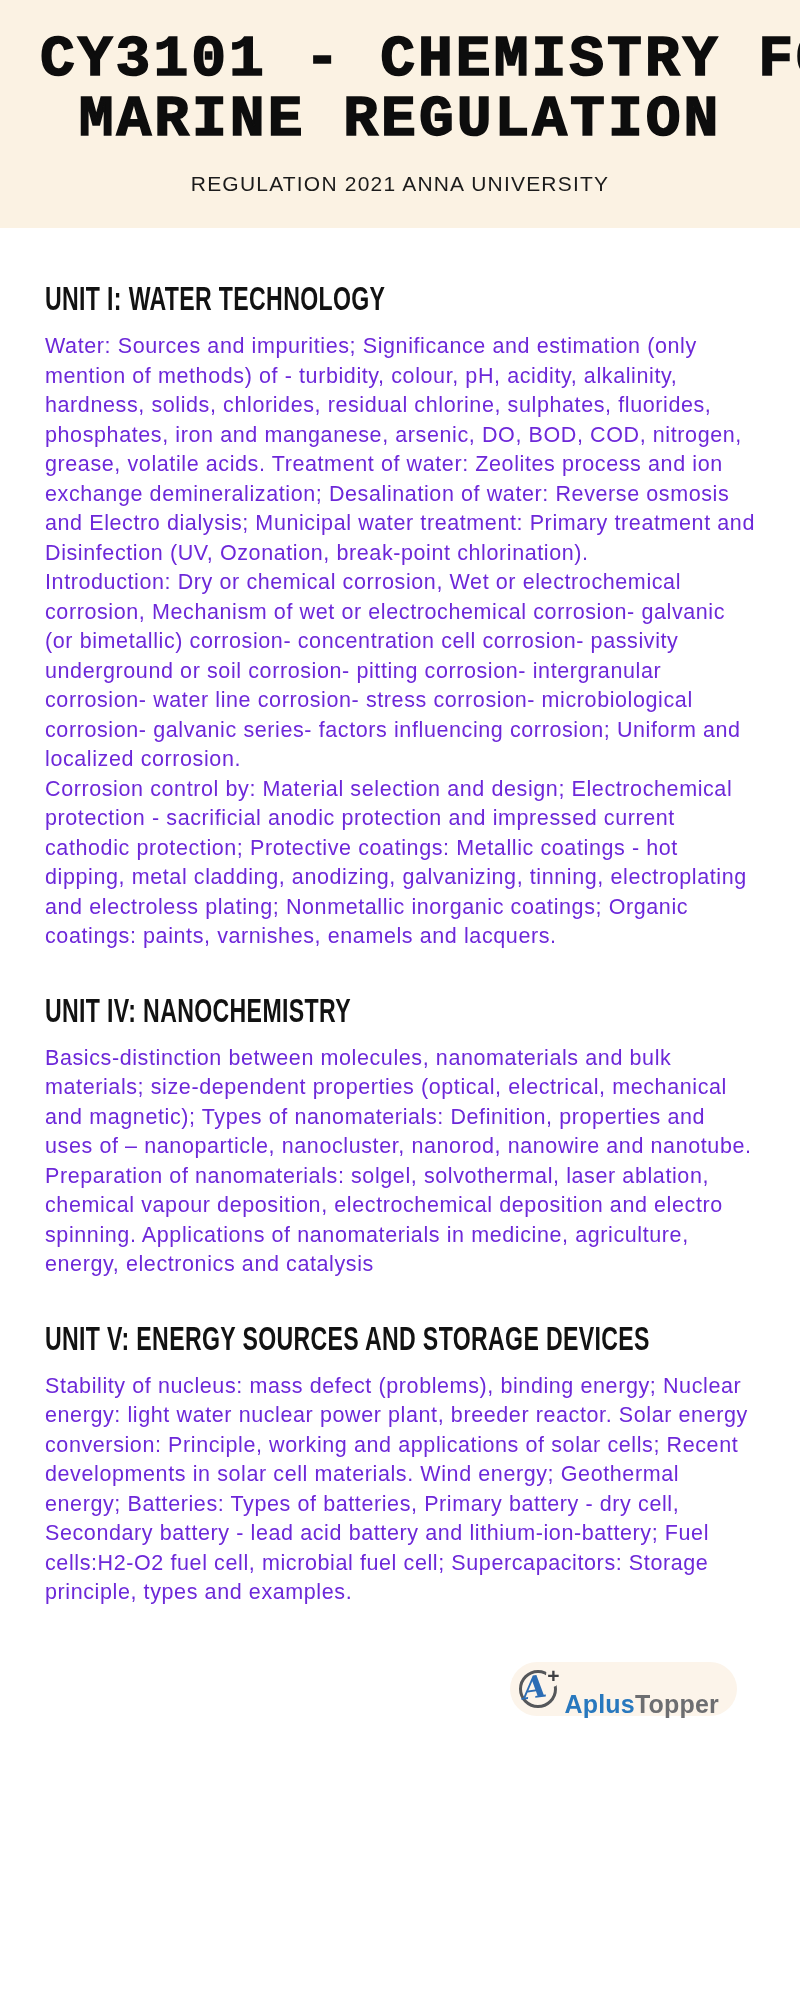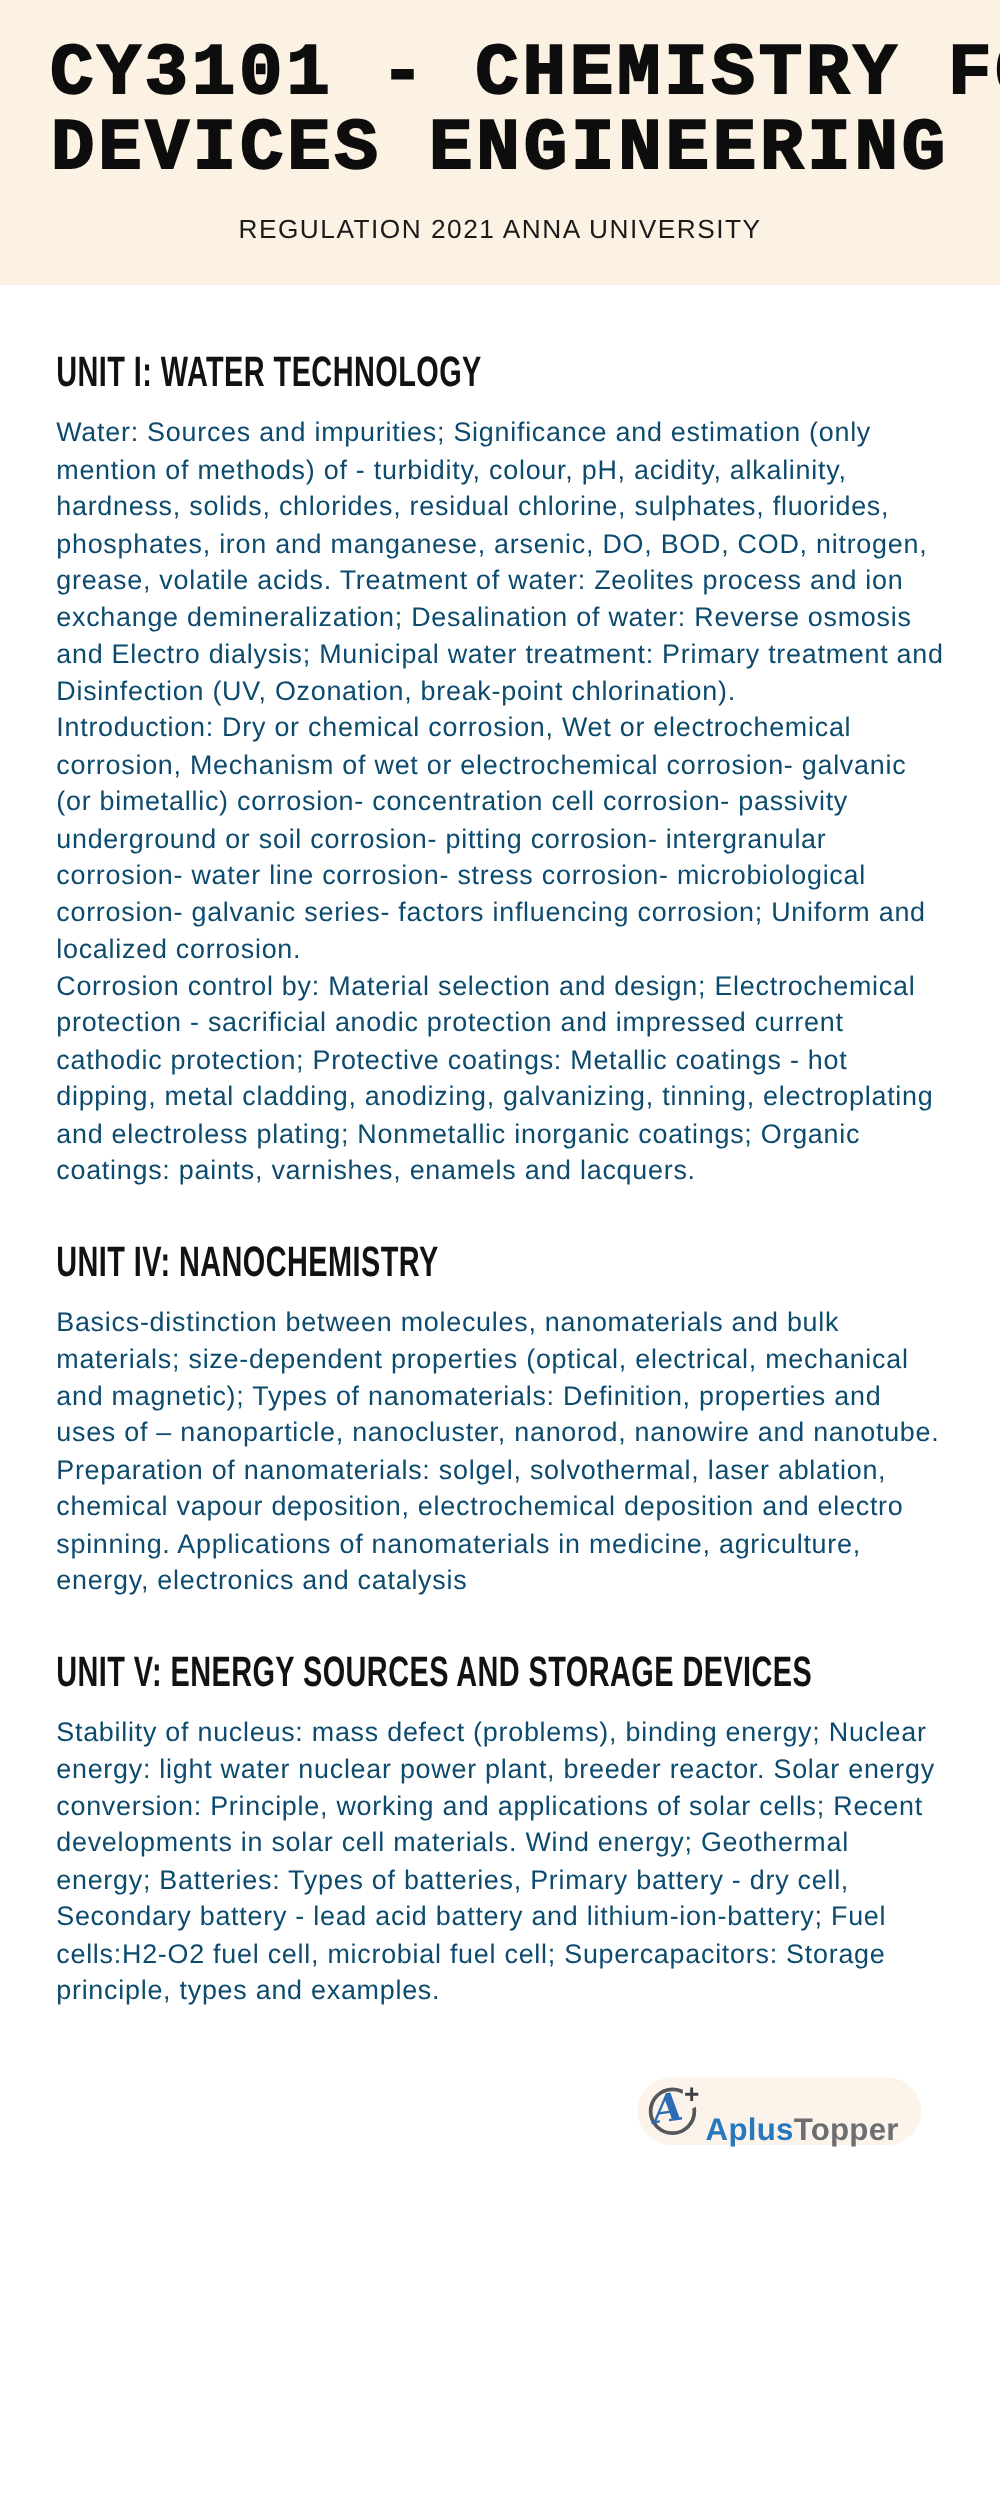--- a/index.html
+++ b/index.html
@@ -53,21 +53,21 @@
     display: inline-block;
     transform: scaleX(0.68);
     transform-origin: 0 50%;
     letter-spacing: 0.5px;
   }
   .unit-body {
     margin: 0;
     font-size: 21.5px;
     line-height: 29.5px;
     letter-spacing: 0.6px;
-    color: #0c4a6e;
+    color: #6d28d9;
   }
 
   
   .logo-pill {
     display: flex;
     align-items: center;
     width: max-content;
     height: 54px;
     margin: 54px 63px 28px auto;
     padding: 0 18px 0 9px;
@@ -118,21 +118,21 @@
   .brand-gray { color: #6d6e71; }
 </style>
 </head>
 <body>
 
 <div class="page">
 
   <header class="banner" style="background-color: rgb(251, 242, 227);">
     <h1 class="title">
       <span class="title-line">CY3101 - CHEMISTRY FOR</span>
-      <span class="title-line">DEVICES ENGINEERING</span>
+      <span class="title-line">MARINE REGULATION</span>
     </h1>
     <div class="subtitle">REGULATION 2021 ANNA UNIVERSITY</div>
   </header>
 
   <main class="content">
 
     <section class="unit">
       <h2 class="unit-heading"><span class="cond">UNIT I: WATER TECHNOLOGY</span></h2>
       <p class="unit-body">Water: Sources and impurities; Significance and estimation (only mention of methods) of - turbidity, colour, pH, acidity, alkalinity, hardness, solids, chlorides, residual chlorine, sulphates, fluorides, phosphates, iron and manganese, arsenic, DO, BOD, COD, nitrogen, grease, volatile acids. Treatment of water: Zeolites process and ion exchange demineralization; Desalination of water: Reverse osmosis and Electro dialysis; Municipal water treatment: Primary treatment and Disinfection (UV, Ozonation, break-point chlorination).</p>
     </section>

